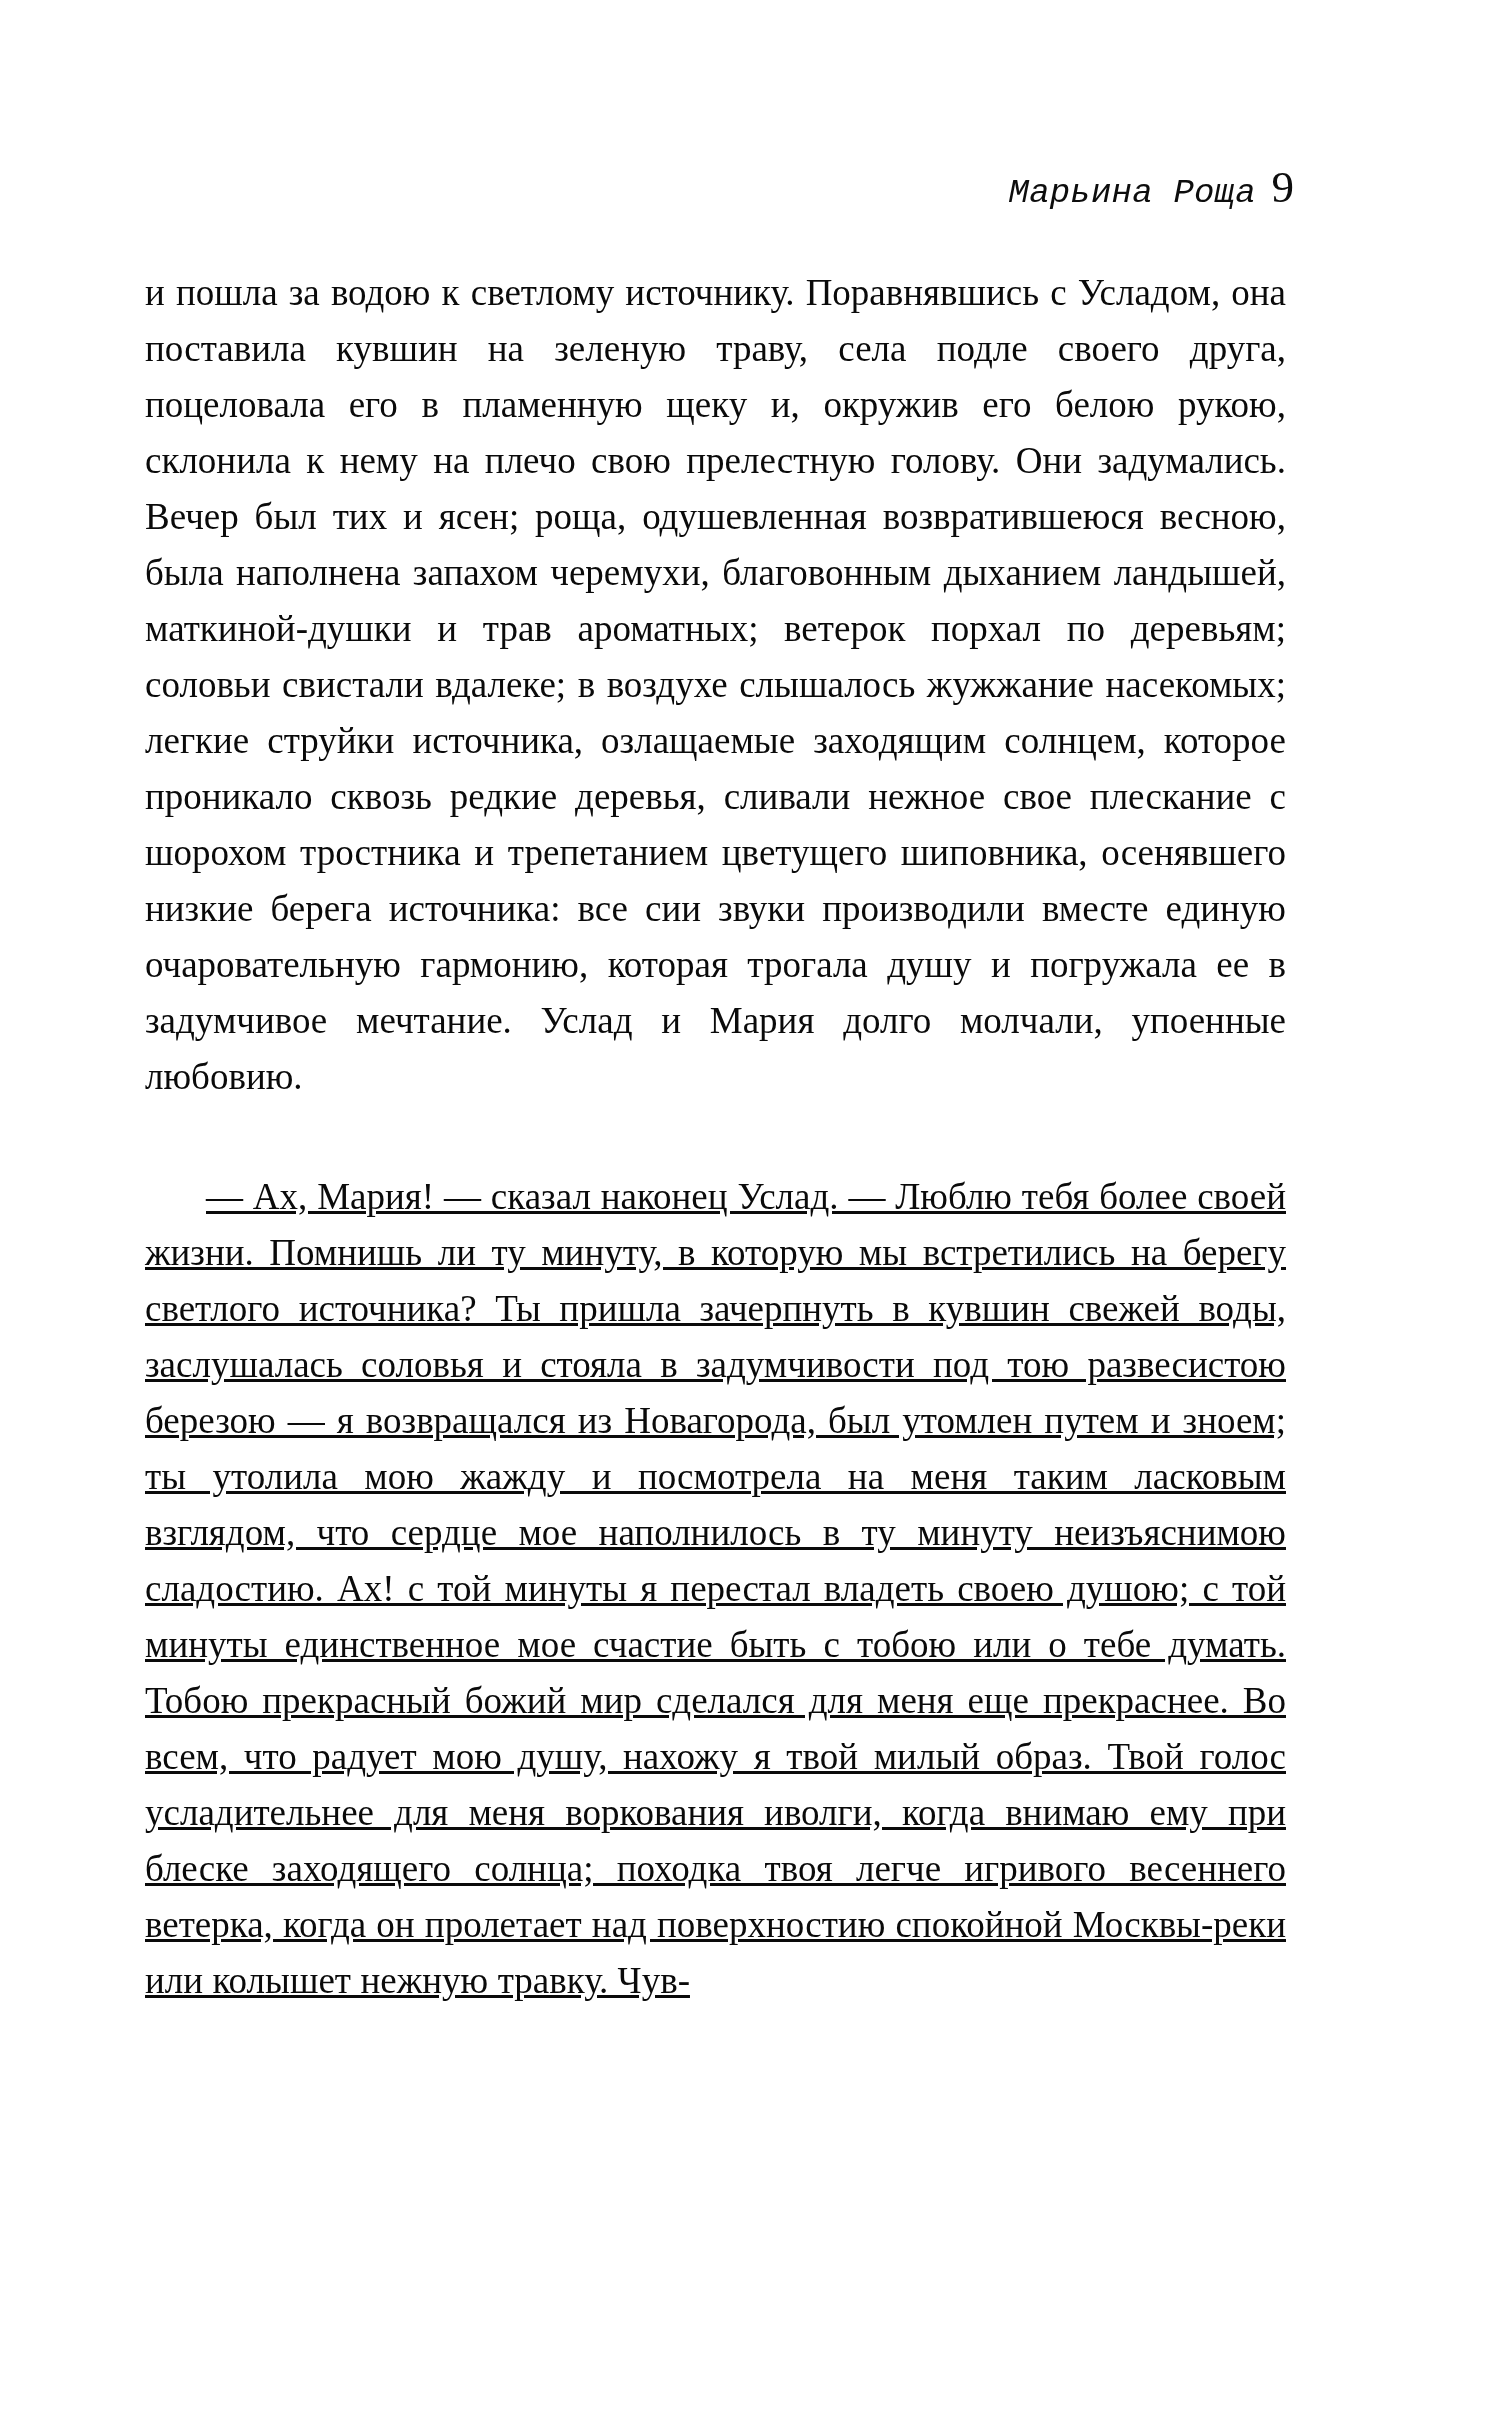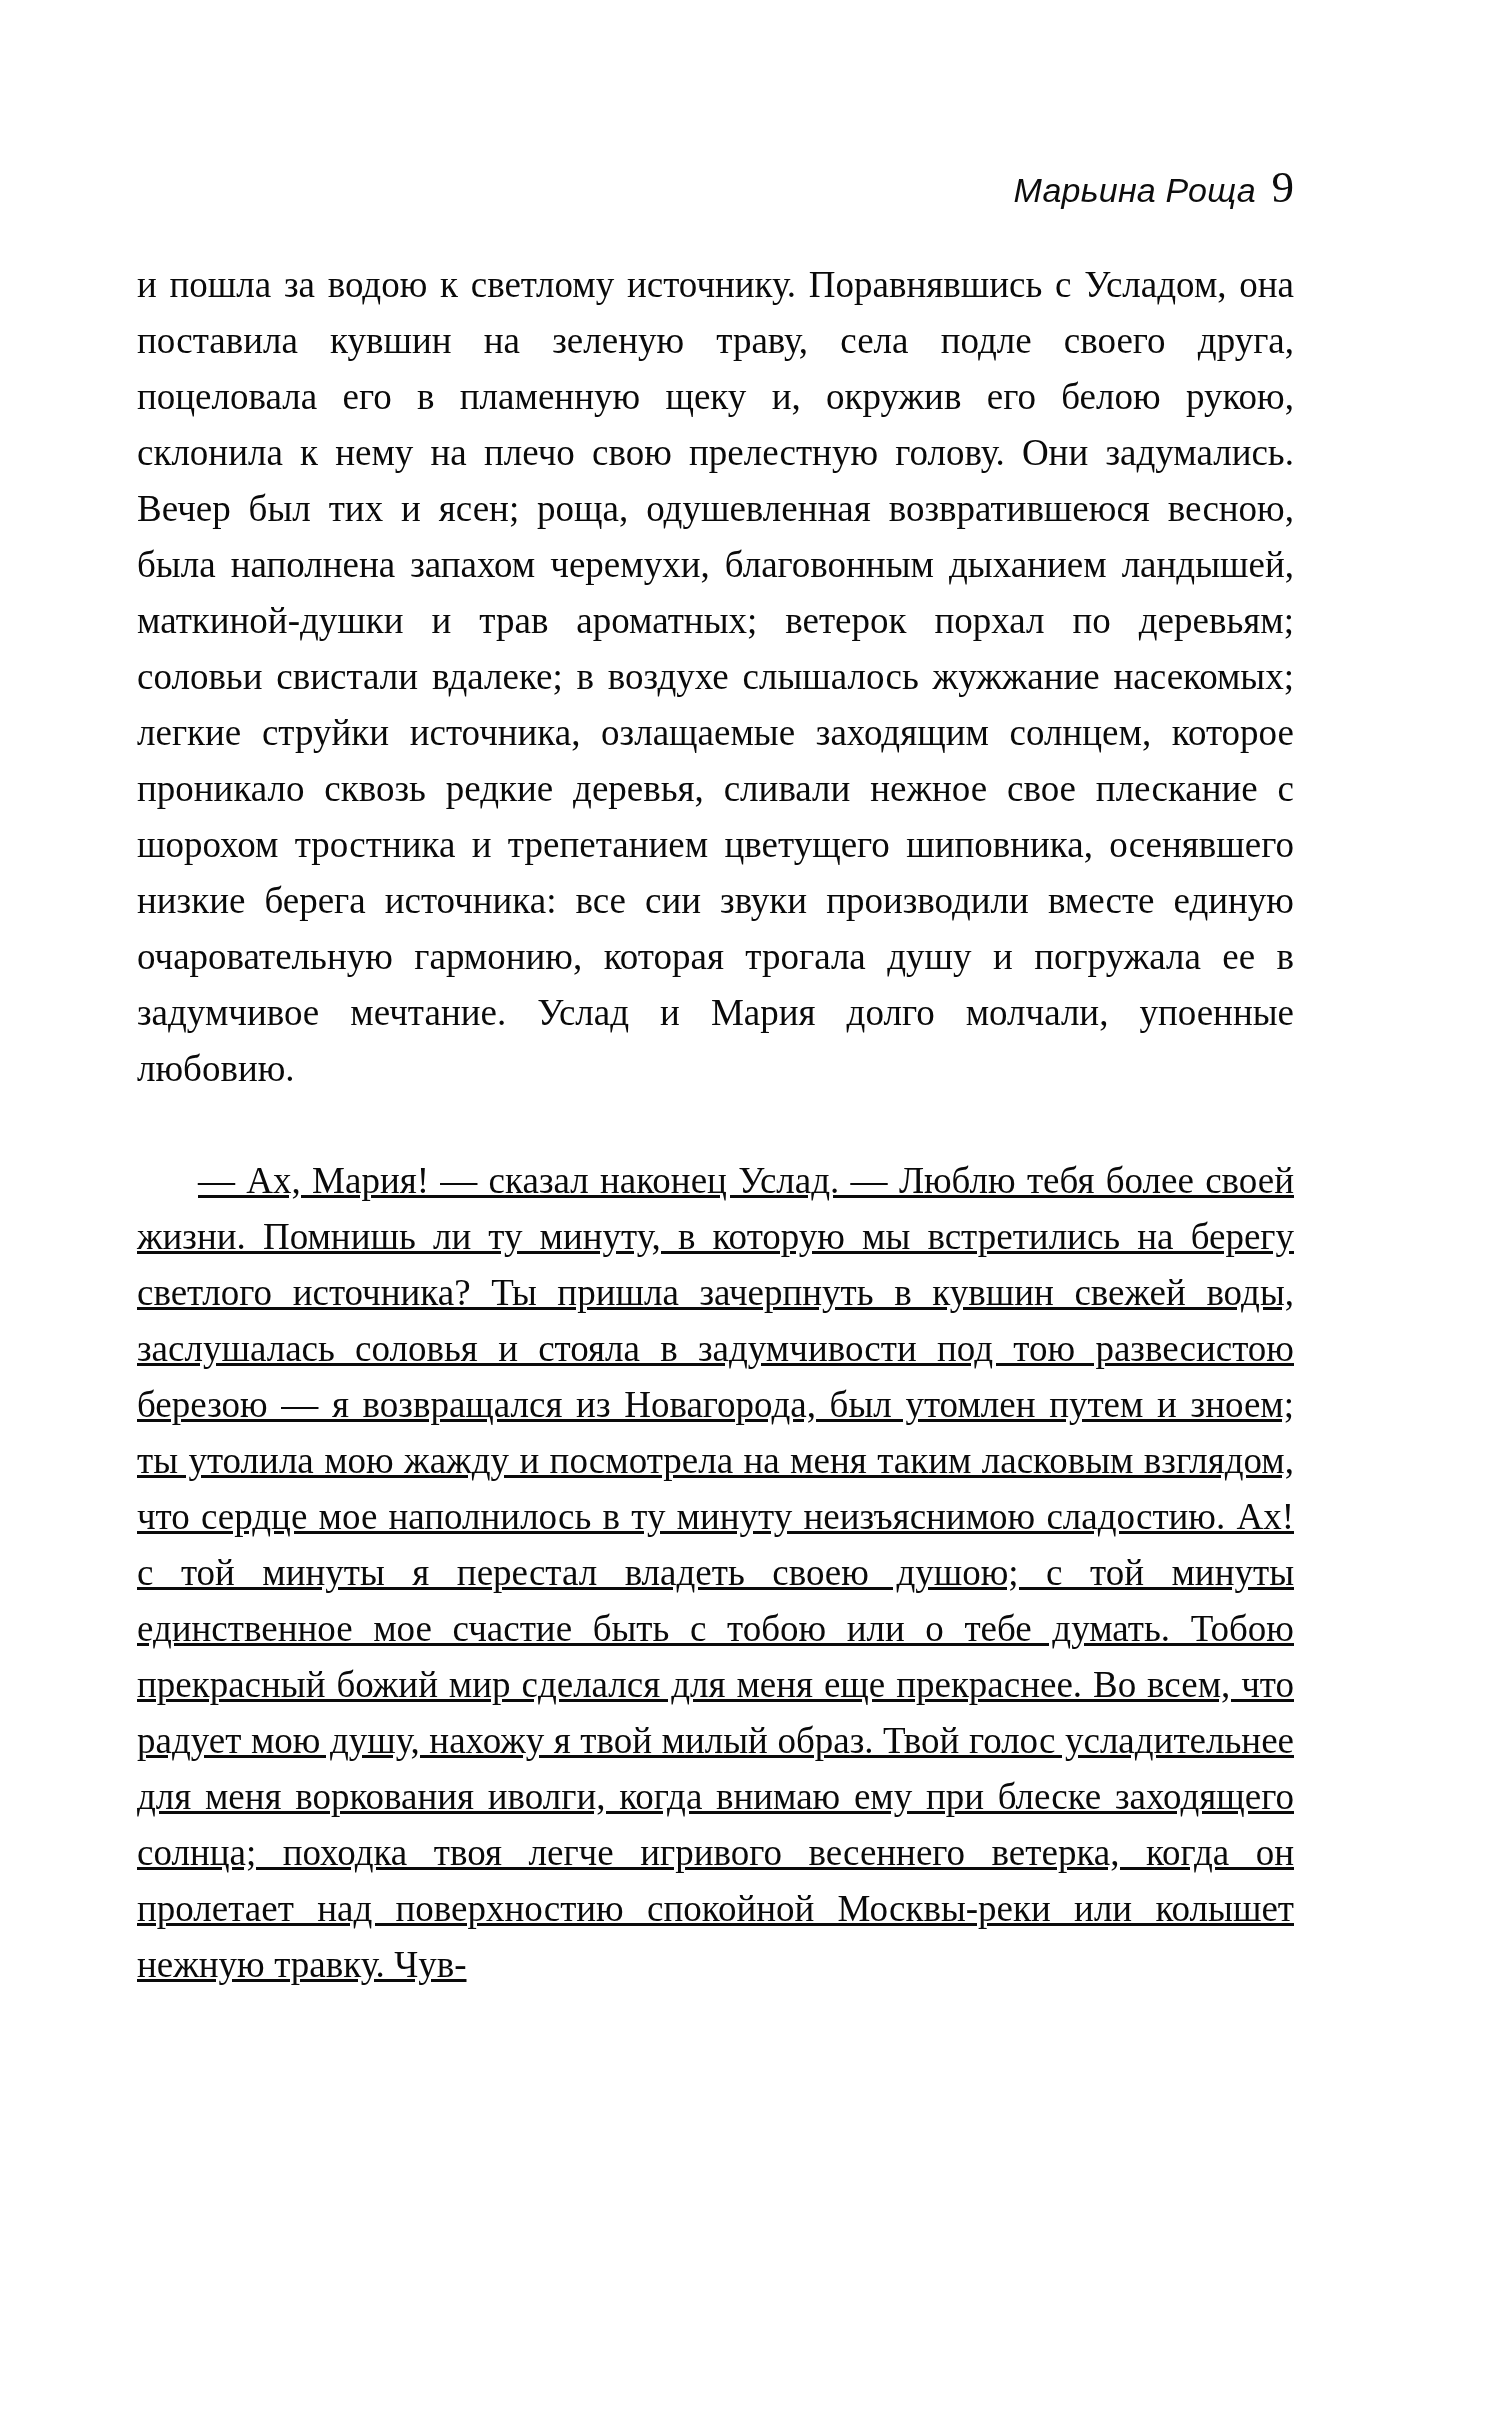--- a/index.html
+++ b/index.html
@@ -24,21 +24,21 @@
     left: 137px;
     right: 212px;           
     top: 165px;
     height: 63px;
     display: flex;
     align-items: baseline;
     justify-content: flex-end;
     white-space: nowrap;
   }
   .running-head .rh-title {
-    font-family: Liberation Sans, sans-serif;
+    font-family: Liberation Mono, monospace;
     font-style: italic;
     font-weight: 400;
     font-size: 34px;
     line-height: 1;
     color: #0d0d0d;
     letter-spacing: 0.2px;
   }
   .running-head .rh-folio {
     font-family: "Liberation Serif", "DejaVu Serif", serif;
     font-style: normal;
@@ -56,21 +56,21 @@
     top: 257px;
     width: 1157px;          
   }
   .para {
     font-family: "Liberation Serif", "DejaVu Serif", serif;
     font-size: 37px;
     line-height: 56px;
     color: #0a0a0a;
     text-align: justify;
     text-justify: inter-word;
-    margin: 0;
+    margin: 8px;
     hyphens: manual;
     -webkit-hyphens: manual;
     word-spacing: 0.2px;
   }
   .para.indent {
     text-indent: 61px;
     text-decoration: underline;
   }
   
   .para::after {

